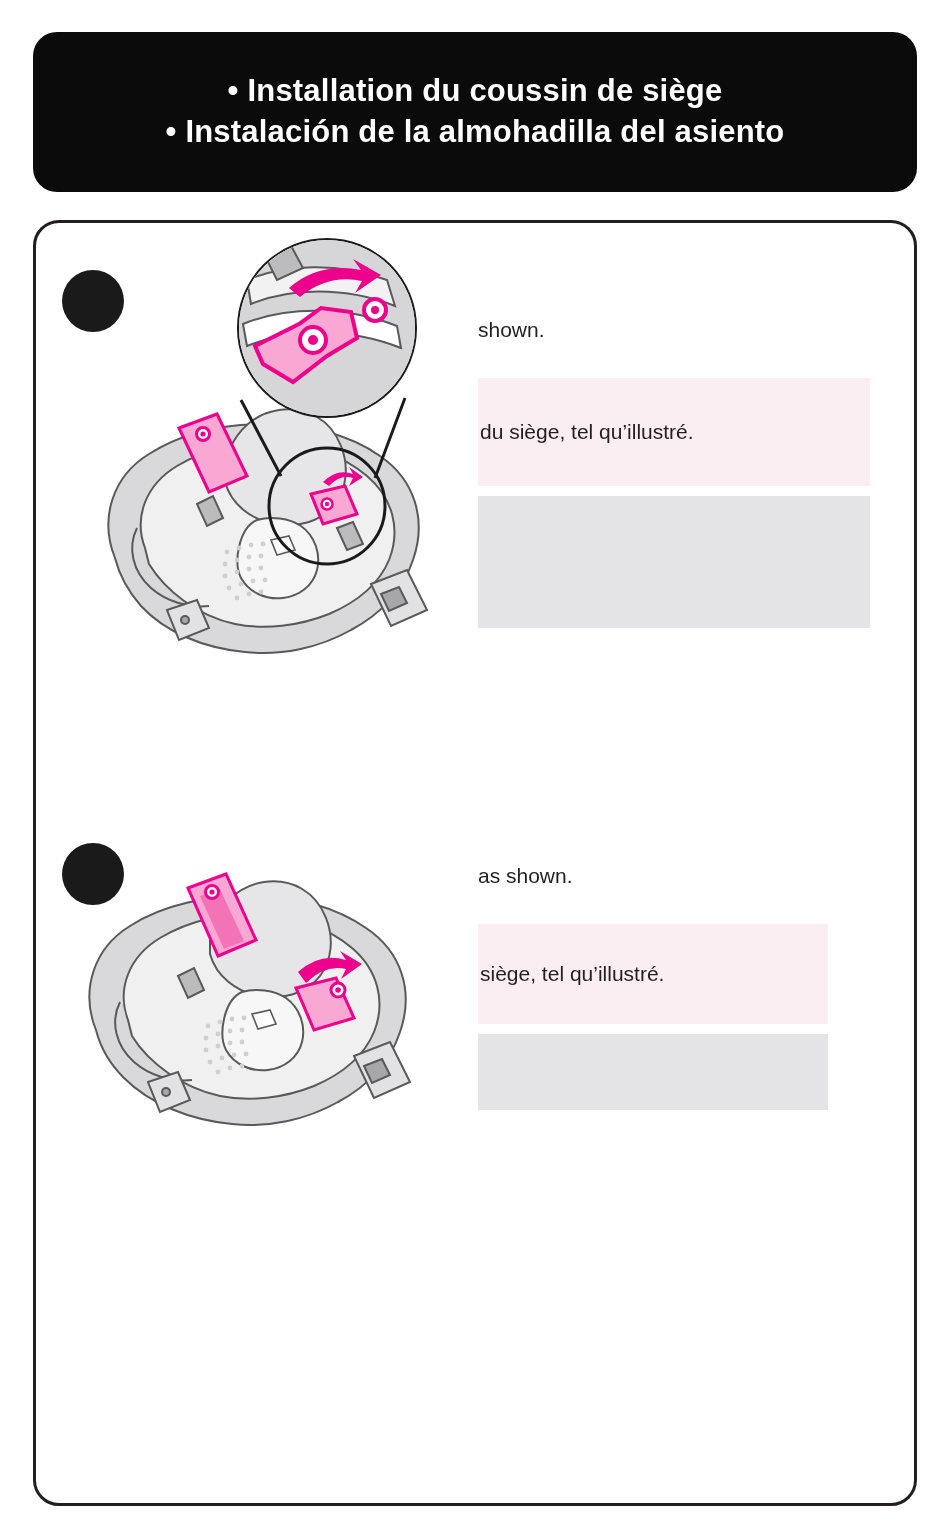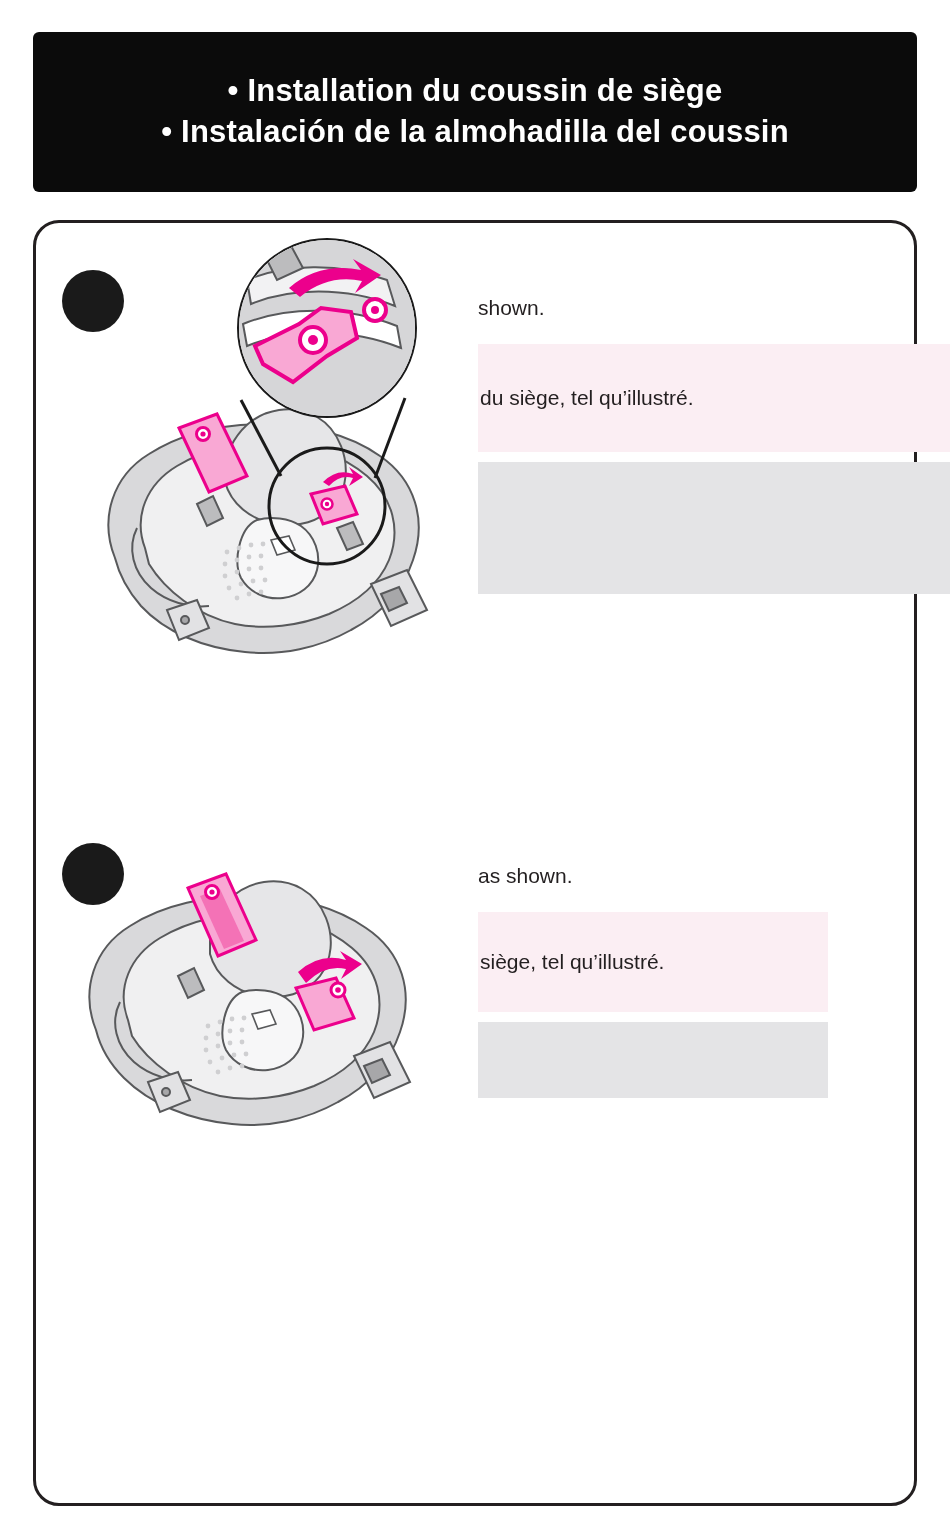--- a/index.html
+++ b/index.html
@@ -23,21 +23,21 @@
   }
 
   
   .header-banner {
     position: absolute;
     left: 33px;
     top: 32px;
     width: 884px;
     height: 160px;
     background: #0b0b0b;
-    border-radius: 6px;
+    border-radius: 24px;
     display: flex;
     flex-direction: column;
     align-items: center;
     justify-content: center;
   }
   .header-line {
     color: #ffffff;
     font-weight: bold;
     font-size: 31px;
     letter-spacing: 0.2px;
@@ -63,37 +63,37 @@
     position: absolute;
     width: 62px;
     height: 62px;
     border-radius: 50%;
     background: #1a1a1a;
   }
   #bullet-1 { left: 62px; top: 270px; }
   #bullet-2 { left: 62px; top: 843px; }
 
   
-  .text-col-1 { position: absolute; left: 478px; top: 294px; width: 472px; }
+  .text-col-1 { position: absolute; left: 478px; top: 316px; width: 392px; }
   .text-col-2 { position: absolute; left: 478px; top: 862px; width: 350px; }
 
   .txt-en {
     font-size: 21px;
     color: #231f20;
     line-height: 1.35;
     min-height: 30px;
   }
   .band-fr {
     background: #fbeef3;
     min-height: 108px;
     display: flex;
     align-items: center;
     padding: 0 2px;
     box-sizing: border-box;
-    margin-top: 20px;
+    margin-top: 32px;
   }
   .band-fr .txt-fr {
     font-size: 21px;
     color: #231f20;
     line-height: 1.35;
   }
   .band-es {
     background: #e4e4e6;
     min-height: 132px;
     display: flex;
@@ -117,21 +117,21 @@
   #illustration-1 { left: 75px; top: 228px; width: 390px; height: 470px; }
   #illustration-2 { left: 62px; top: 840px; width: 400px; height: 330px; }
 </style>
 </head>
 <body>
 
 <div class="page">
 
   <div class="header-banner">
     <div class="header-line">• Installation du coussin de siège</div>
-    <div class="header-line">• Instalación de la almohadilla del coussin</div>
+    <div class="header-line">• Instalación de la almohadilla del asiento</div>
   </div>
 
   <div class="main-card"></div>
 
   <div class="step-bullet" id="bullet-1"></div>
 
   <div class="illus" id="illustration-1">
     <svg width="390" height="470" viewBox="0 0 390 470" xmlns="http://www.w3.org/2000/svg">
       <defs>
         <clipPath id="magclip">

